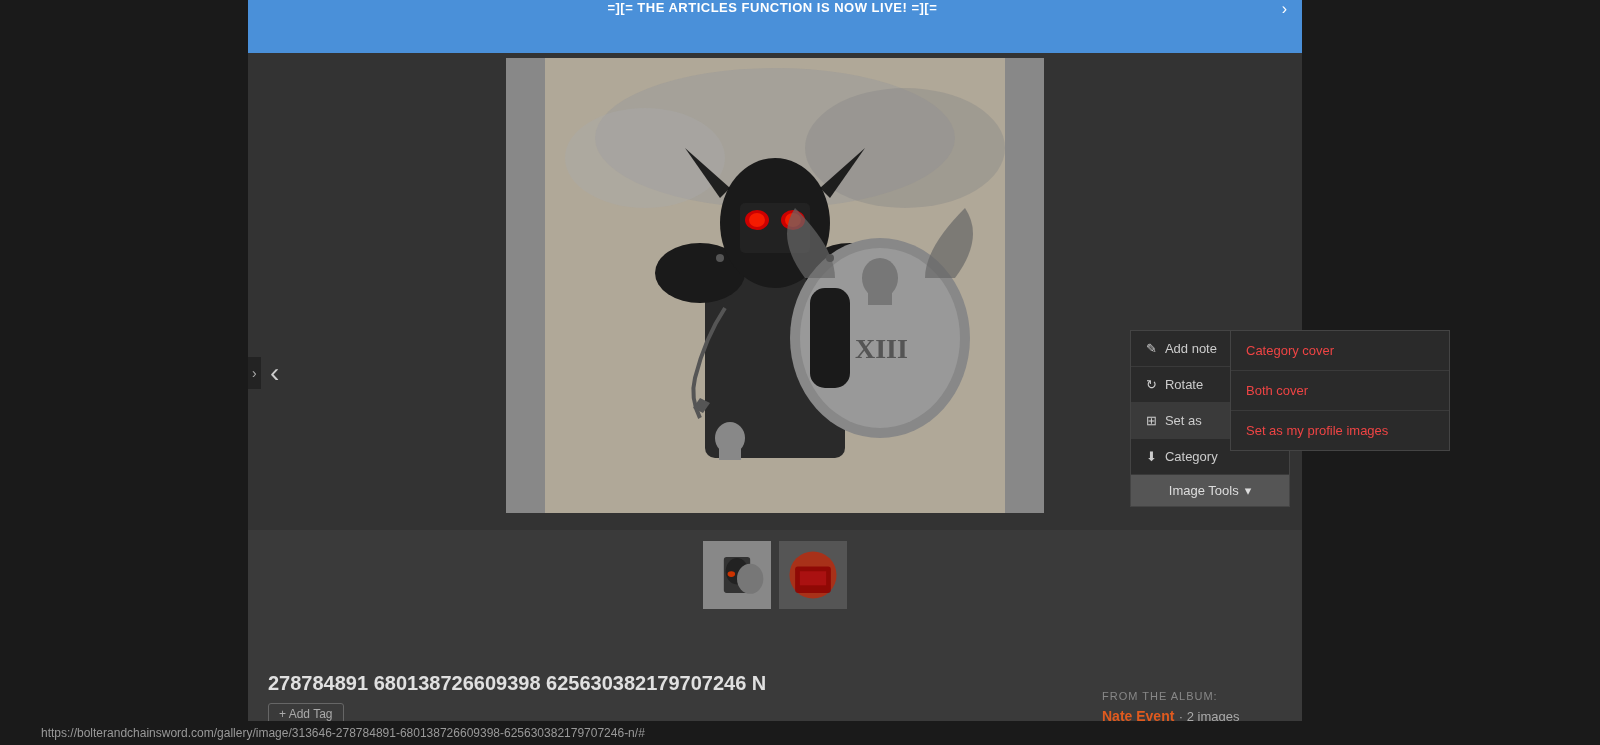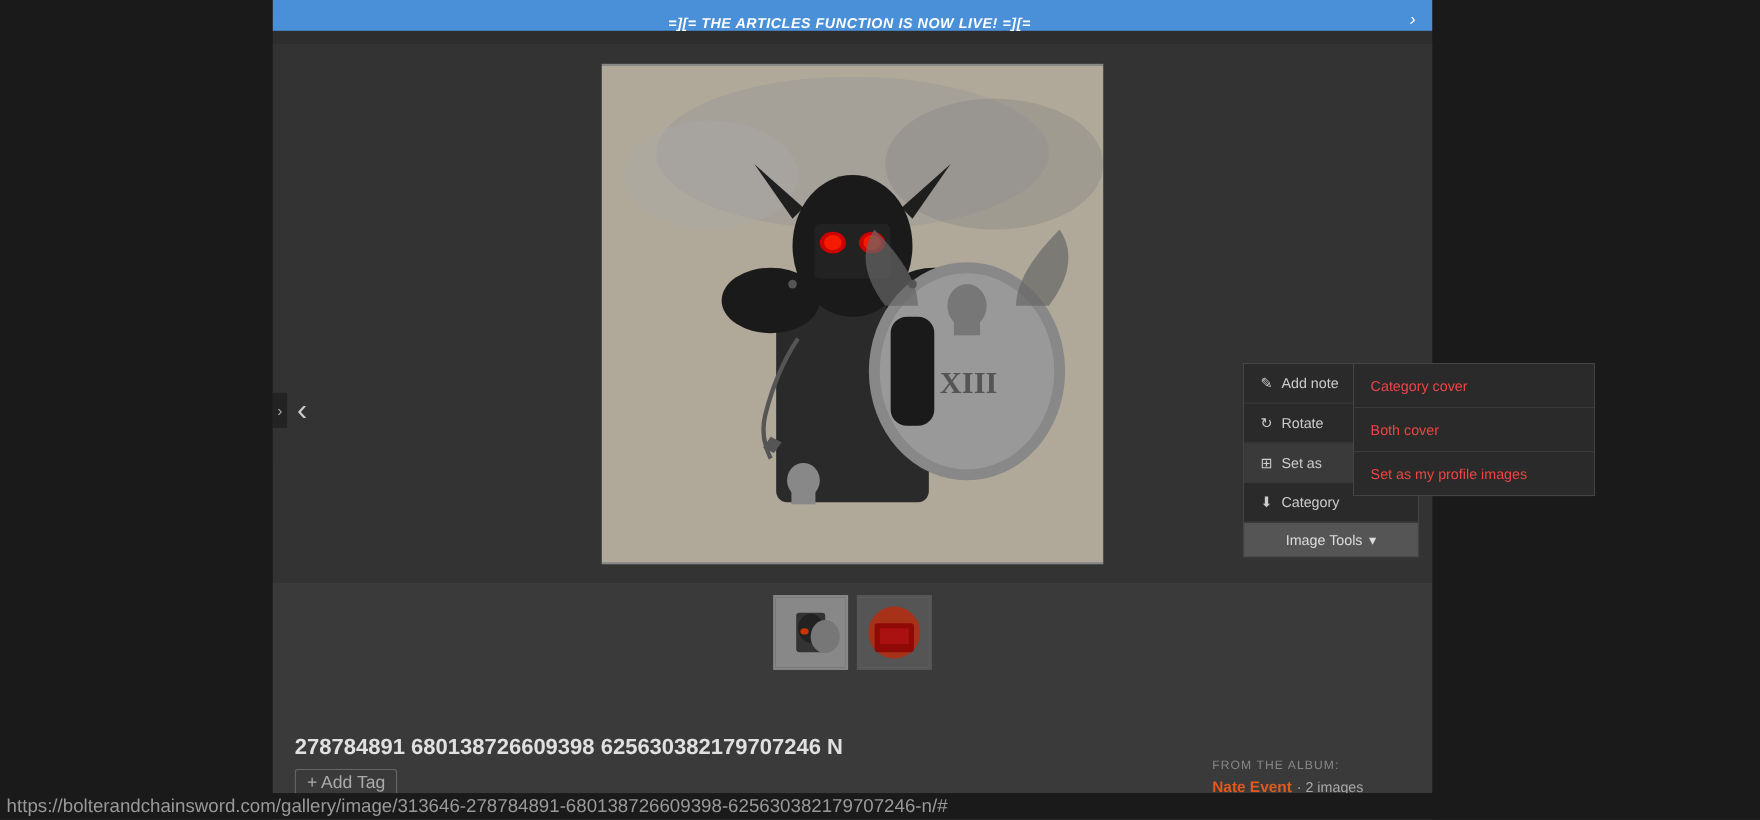--- a/index.html
+++ b/index.html
@@ -54,28 +54,27 @@
       width: 1054px; height: 100%;
       background-color: #2d2d2d;
       z-index: 2;
     }
 
     
     .announcement-bar {
       position: absolute;
       top: 0; left: 248px;
       width: 1054px;
-      height: 28px;
+      height: 53px;
       background-color: #4a90d9;
       display: flex;
-      align-items: flex-end;
+      align-items: flex-start;
       justify-content: space-between;
       padding: 0 15px;
       z-index: 10;
-      font-style: italic;
     }
     .announcement-text {
       color: white;
       font-size: 13px;
       font-weight: bold;
       letter-spacing: 0.5px;
       flex: 1;
       text-align: center;
     }
     .announcement-arrow {
@@ -92,21 +91,21 @@
       height: 490px;
       background-color: #333;
       display: flex;
       align-items: center;
       justify-content: center;
       z-index: 3;
     }
 
     
     .main-artwork {
-      width: 456px;
+      width: 538px;
       height: 455px;
       background-color: #888;
       position: relative;
       overflow: hidden;
     }
 
     
     .artwork-svg {
       width: 100%;
       height: 100%;
@@ -178,21 +177,21 @@
       color: #e0e0e0;
       font-size: 20px;
       font-weight: bold;
       margin-bottom: 8px;
     }
     .add-tag-btn {
       background: none;
       border: 1px solid #666;
       color: #aaa;
       padding: 3px 10px;
-      font-size: 16px;
+      font-size: 12px;
       cursor: pointer;
       border-radius: 3px;
     }
 
     .album-section {
       width: 200px;
       padding-left: 20px;
     }
     .from-album-label {
       color: #888;
@@ -284,22 +283,23 @@
       bottom: 0; left: 0;
       width: 100%;
       height: 24px;
       background-color: #1a1a1a;
       z-index: 30;
       display: flex;
       align-items: center;
     }
     .status-url {
       color: #999;
-      font-size: 17px;
+      font-size: 12px;
       padding: 0 6px;
+      margin-left: 35px;
     }
 
     
     .left-expand {
       position: absolute;
       top: 50%;
       left: 248px;
       transform: translateY(-50%);
       color: #aaa;
       font-size: 14px;

